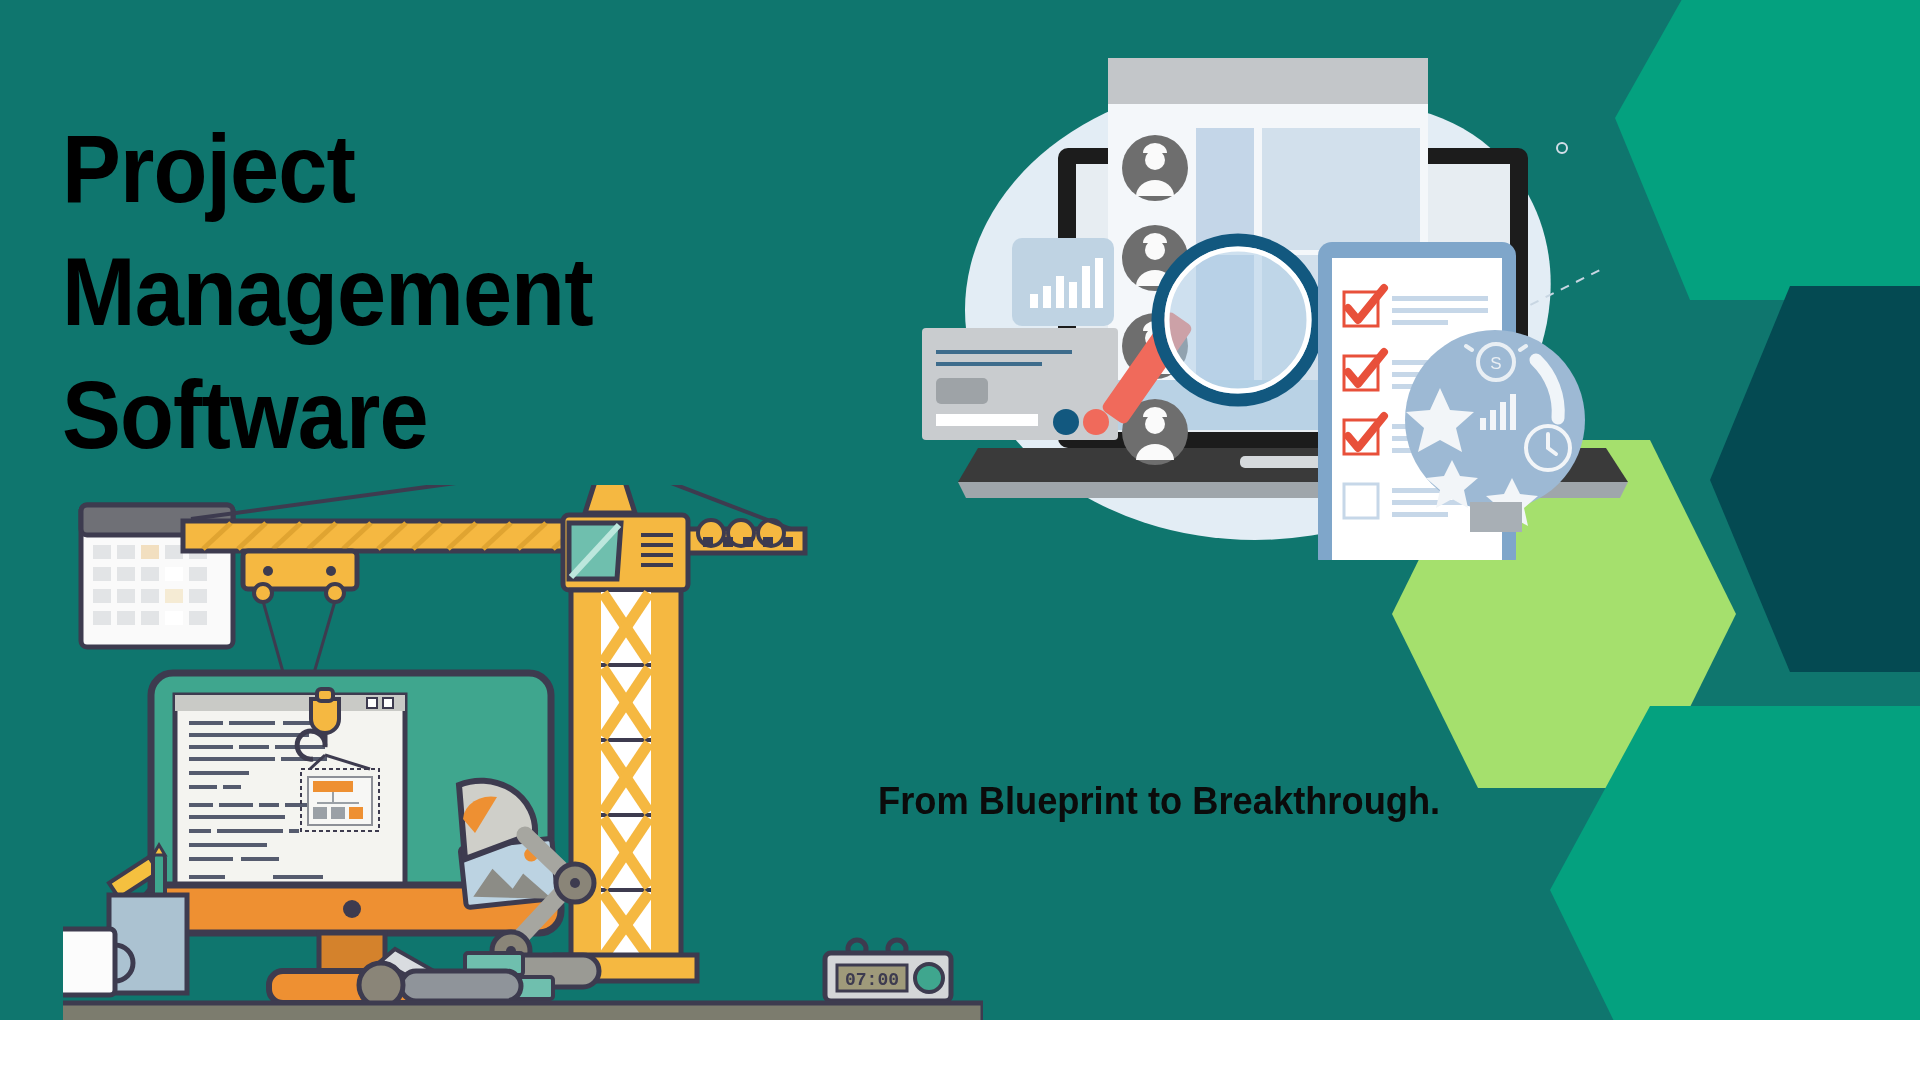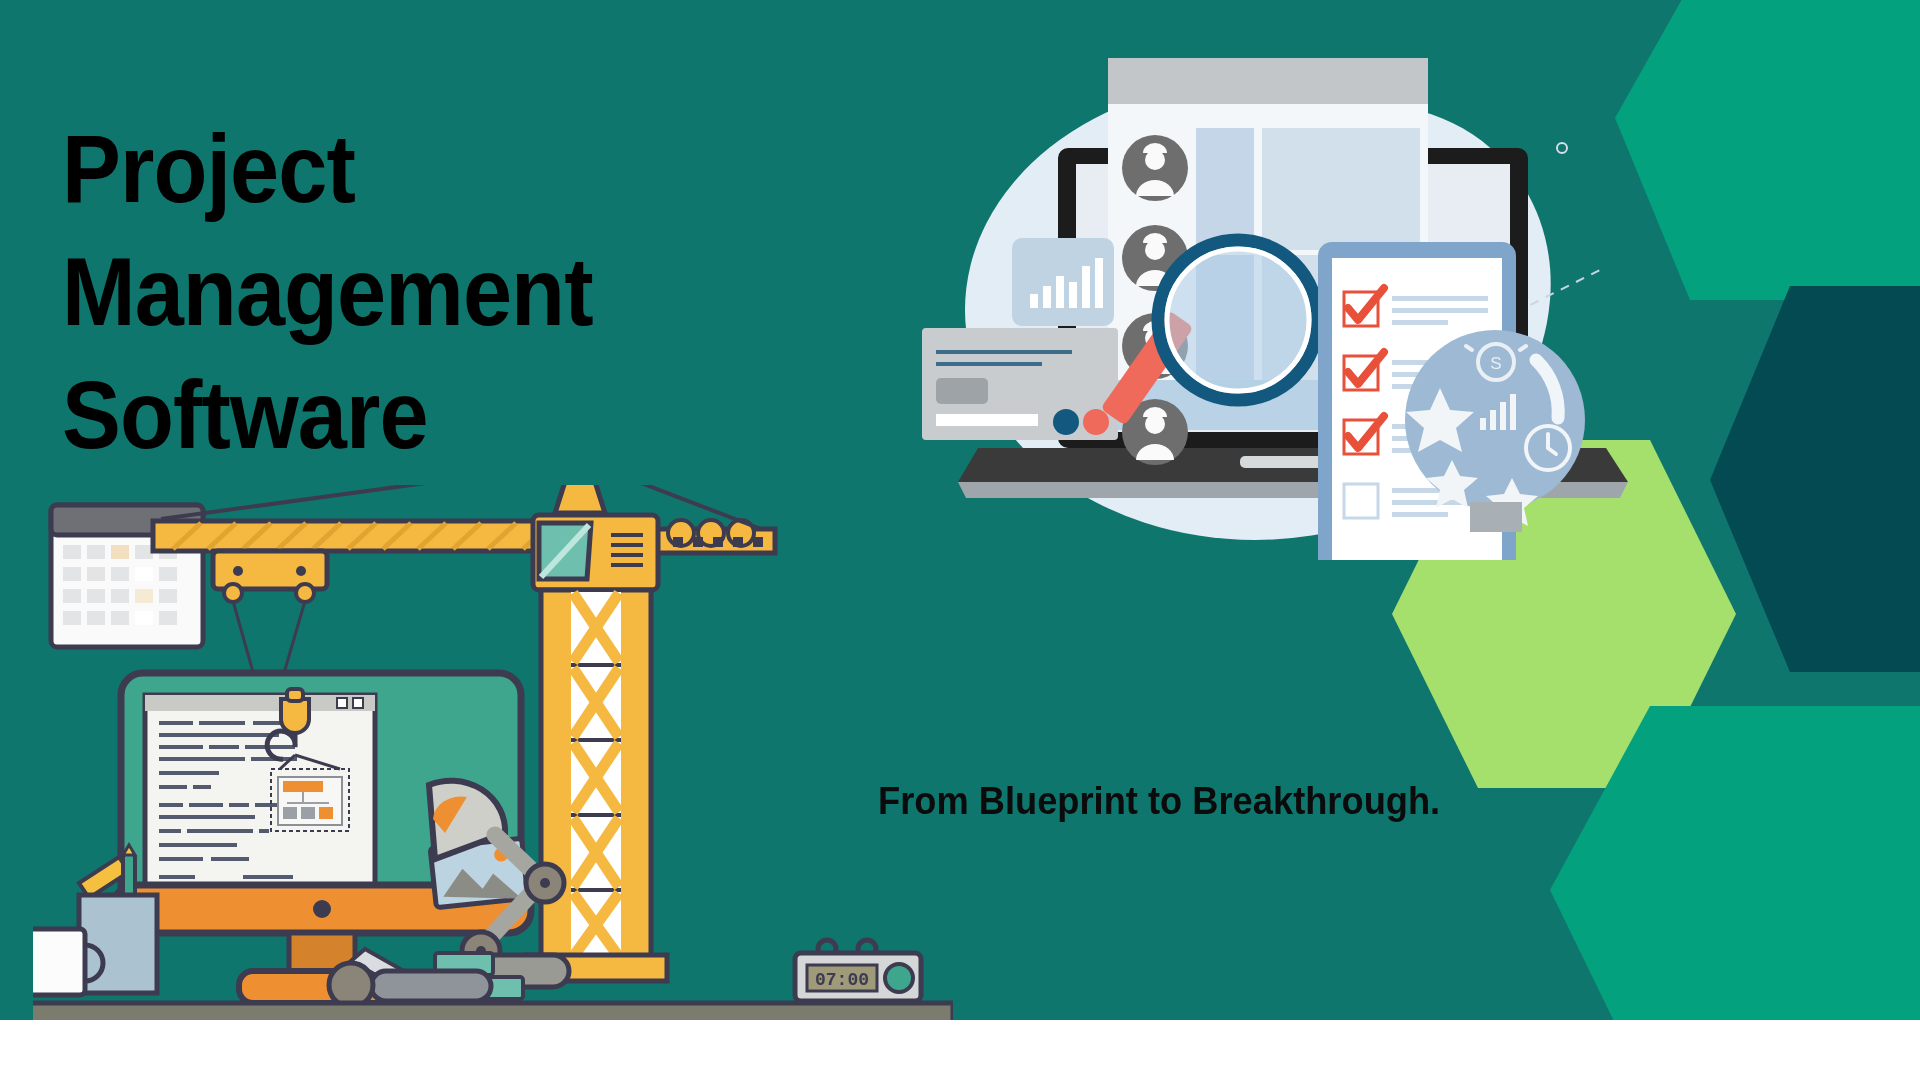--- a/index.html
+++ b/index.html
@@ -195,21 +195,21 @@
         </g>
         <g>
           <circle cx="648" cy="428" r="22" fill="none" stroke="#F2F5F8" stroke-width="4"></circle>
           <path d="M648 414 v14 l8 6" stroke="#F2F5F8" stroke-width="4" fill="none" stroke-linecap="round"></path>
         </g>
         <rect x="570" y="482" width="52" height="30" fill="#A8AFB5"></rect>
       </g>
     </svg>
   </div>
 
-  <div class="ill" style="left:33px;top:485px;width:920px;height:595px;">
+  <div class="ill" style="left:63px;top:485px;width:920px;height:595px;">
     <svg width="920" height="595" viewBox="0 0 920 595">
 
       <g>
         <rect x="18" y="20" width="152" height="142" rx="6" fill="#FAFAFA" stroke="#3D3B4F" stroke-width="5"></rect>
         <rect x="18" y="20" width="152" height="30" rx="6" fill="#6F7076" stroke="#3D3B4F" stroke-width="5"></rect>
         <g fill="#E2E4E6">
           <rect x="30" y="60" width="18" height="14"></rect>
             <rect x="54" y="60" width="18" height="14"></rect>
           <rect x="78" y="60" width="18" height="14" fill="#F2DFC0"></rect>
             <rect x="102" y="60" width="18" height="14"></rect>

